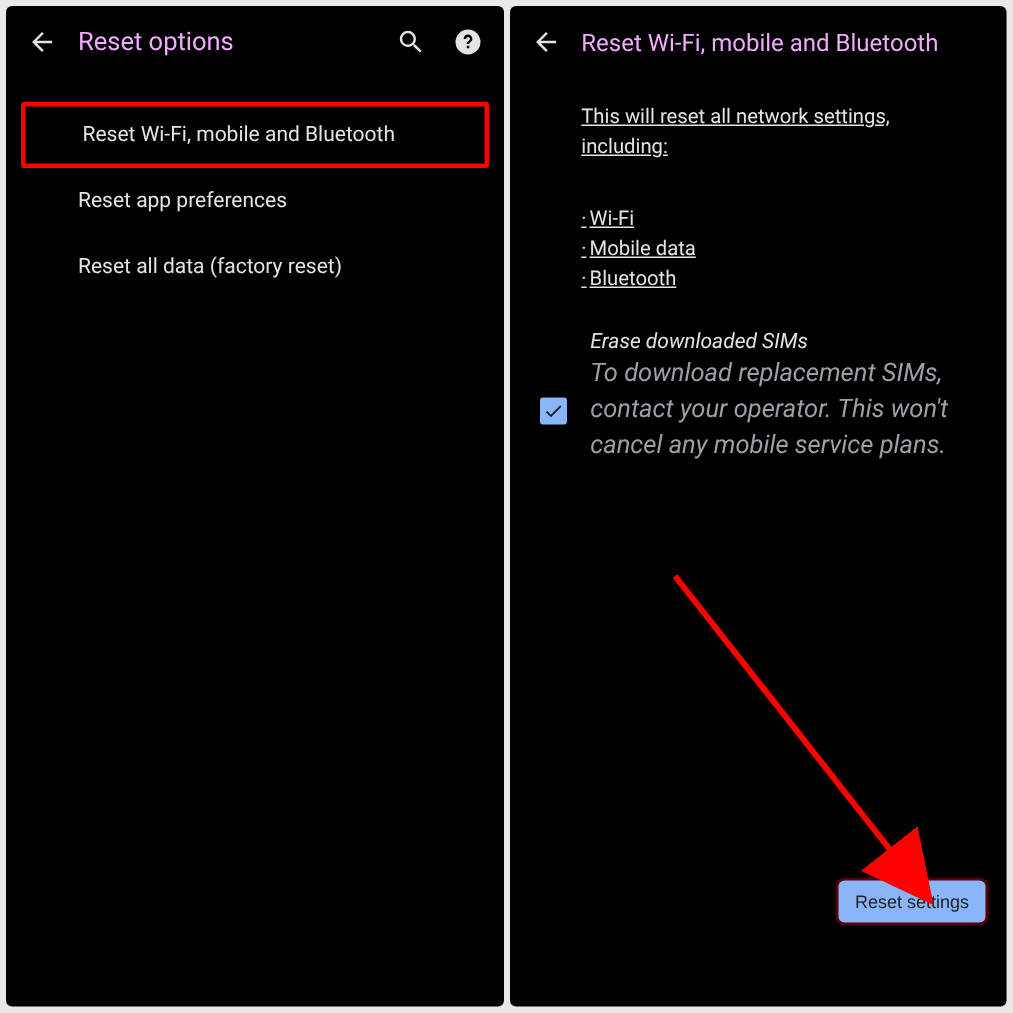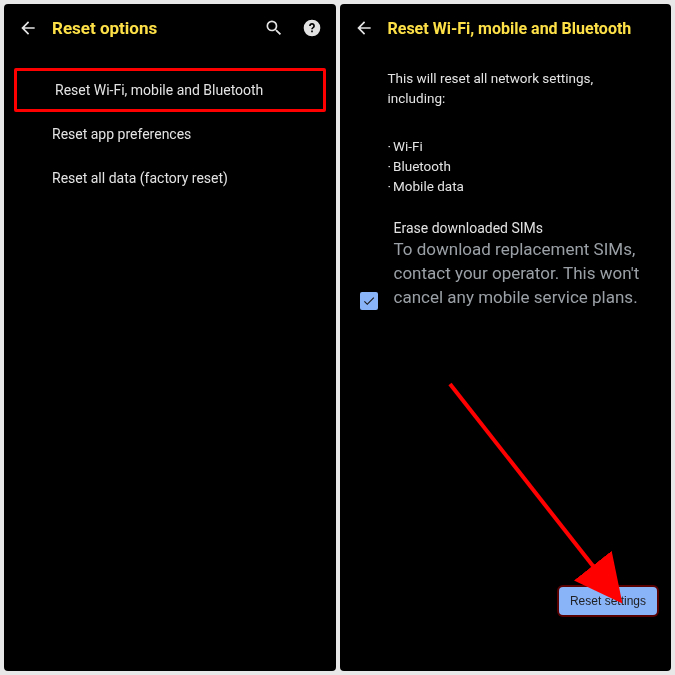--- a/index.html
+++ b/index.html
@@ -28,23 +28,23 @@
       padding: 14px 14px 12px 14px;
       gap: 14px;
     }
     .back-icon {
       width: 20px;
       height: 20px;
       flex-shrink: 0;
     }
     .title {
       font-size: 17px;
-      font-weight: 700;
+      font-weight: 400;
       flex: 1;
-      color: #fde047;
+      color: #f0abfc;
     }
     .title-small {
       font-size: 16px;
     }
     .header-actions {
       display: flex;
       gap: 18px;
       align-items: center;
     }
     .icon-btn {
@@ -67,34 +67,36 @@
       border: 3px solid #ff0000;
       border-radius: 2px;
       margin: 0 10px;
       padding: 11px 8px 11px 38px;
     }
     .content {
       padding: 18px 20px 0 48px;
       font-size: 13.5px;
       color: #e3e3e3;
       line-height: 1.5;
+      text-decoration: underline;
     }
     .bullet-list {
       margin-top: 27px;
       font-size: 13.5px;
     }
     .bullet-item::before {
       content: "·";
       margin-right: 2px;
     }
     .checkbox-section {
       display: flex;
       padding: 24px 20px 0 20px;
       gap: 16px;
-      align-items: flex-end;
+      align-items: center;
+      font-style: italic;
     }
     .checkbox {
       width: 18px;
       height: 18px;
       background: #8ab4f8;
       border-radius: 2px;
       margin-top: 18px;
       flex-shrink: 0;
       display: flex;
       align-items: center;
@@ -172,22 +174,22 @@
       <svg viewBox="0 0 24 24" fill="#e3e3e3">
           <path d="M20 11H7.83l5.59-5.59L12 4l-8 8 8 8 1.41-1.41L7.83 13H20z"></path>
         </svg>
     </div>
     <div class="title title-small">Reset Wi-Fi, mobile and Bluetooth</div>
   </div>
   <div class="content">
     <div>This will reset all network settings, including:</div>
     <div class="bullet-list">
       <div class="bullet-item">Wi-Fi</div>
+      <div class="bullet-item">Mobile data</div>
       <div class="bullet-item">Bluetooth</div>
-      <div class="bullet-item">Mobile data</div>
     </div>
   </div>
   <div class="checkbox-section">
     <div class="checkbox">
       <svg viewBox="0 0 24 24" fill="#1a1a1a">
           <path d="M9 16.17L4.83 12l-1.42 1.41L9 19 21 7l-1.41-1.41z"></path>
         </svg>
     </div>
     <div class="checkbox-label">
       <div class="checkbox-title">Erase downloaded SIMs</div>

